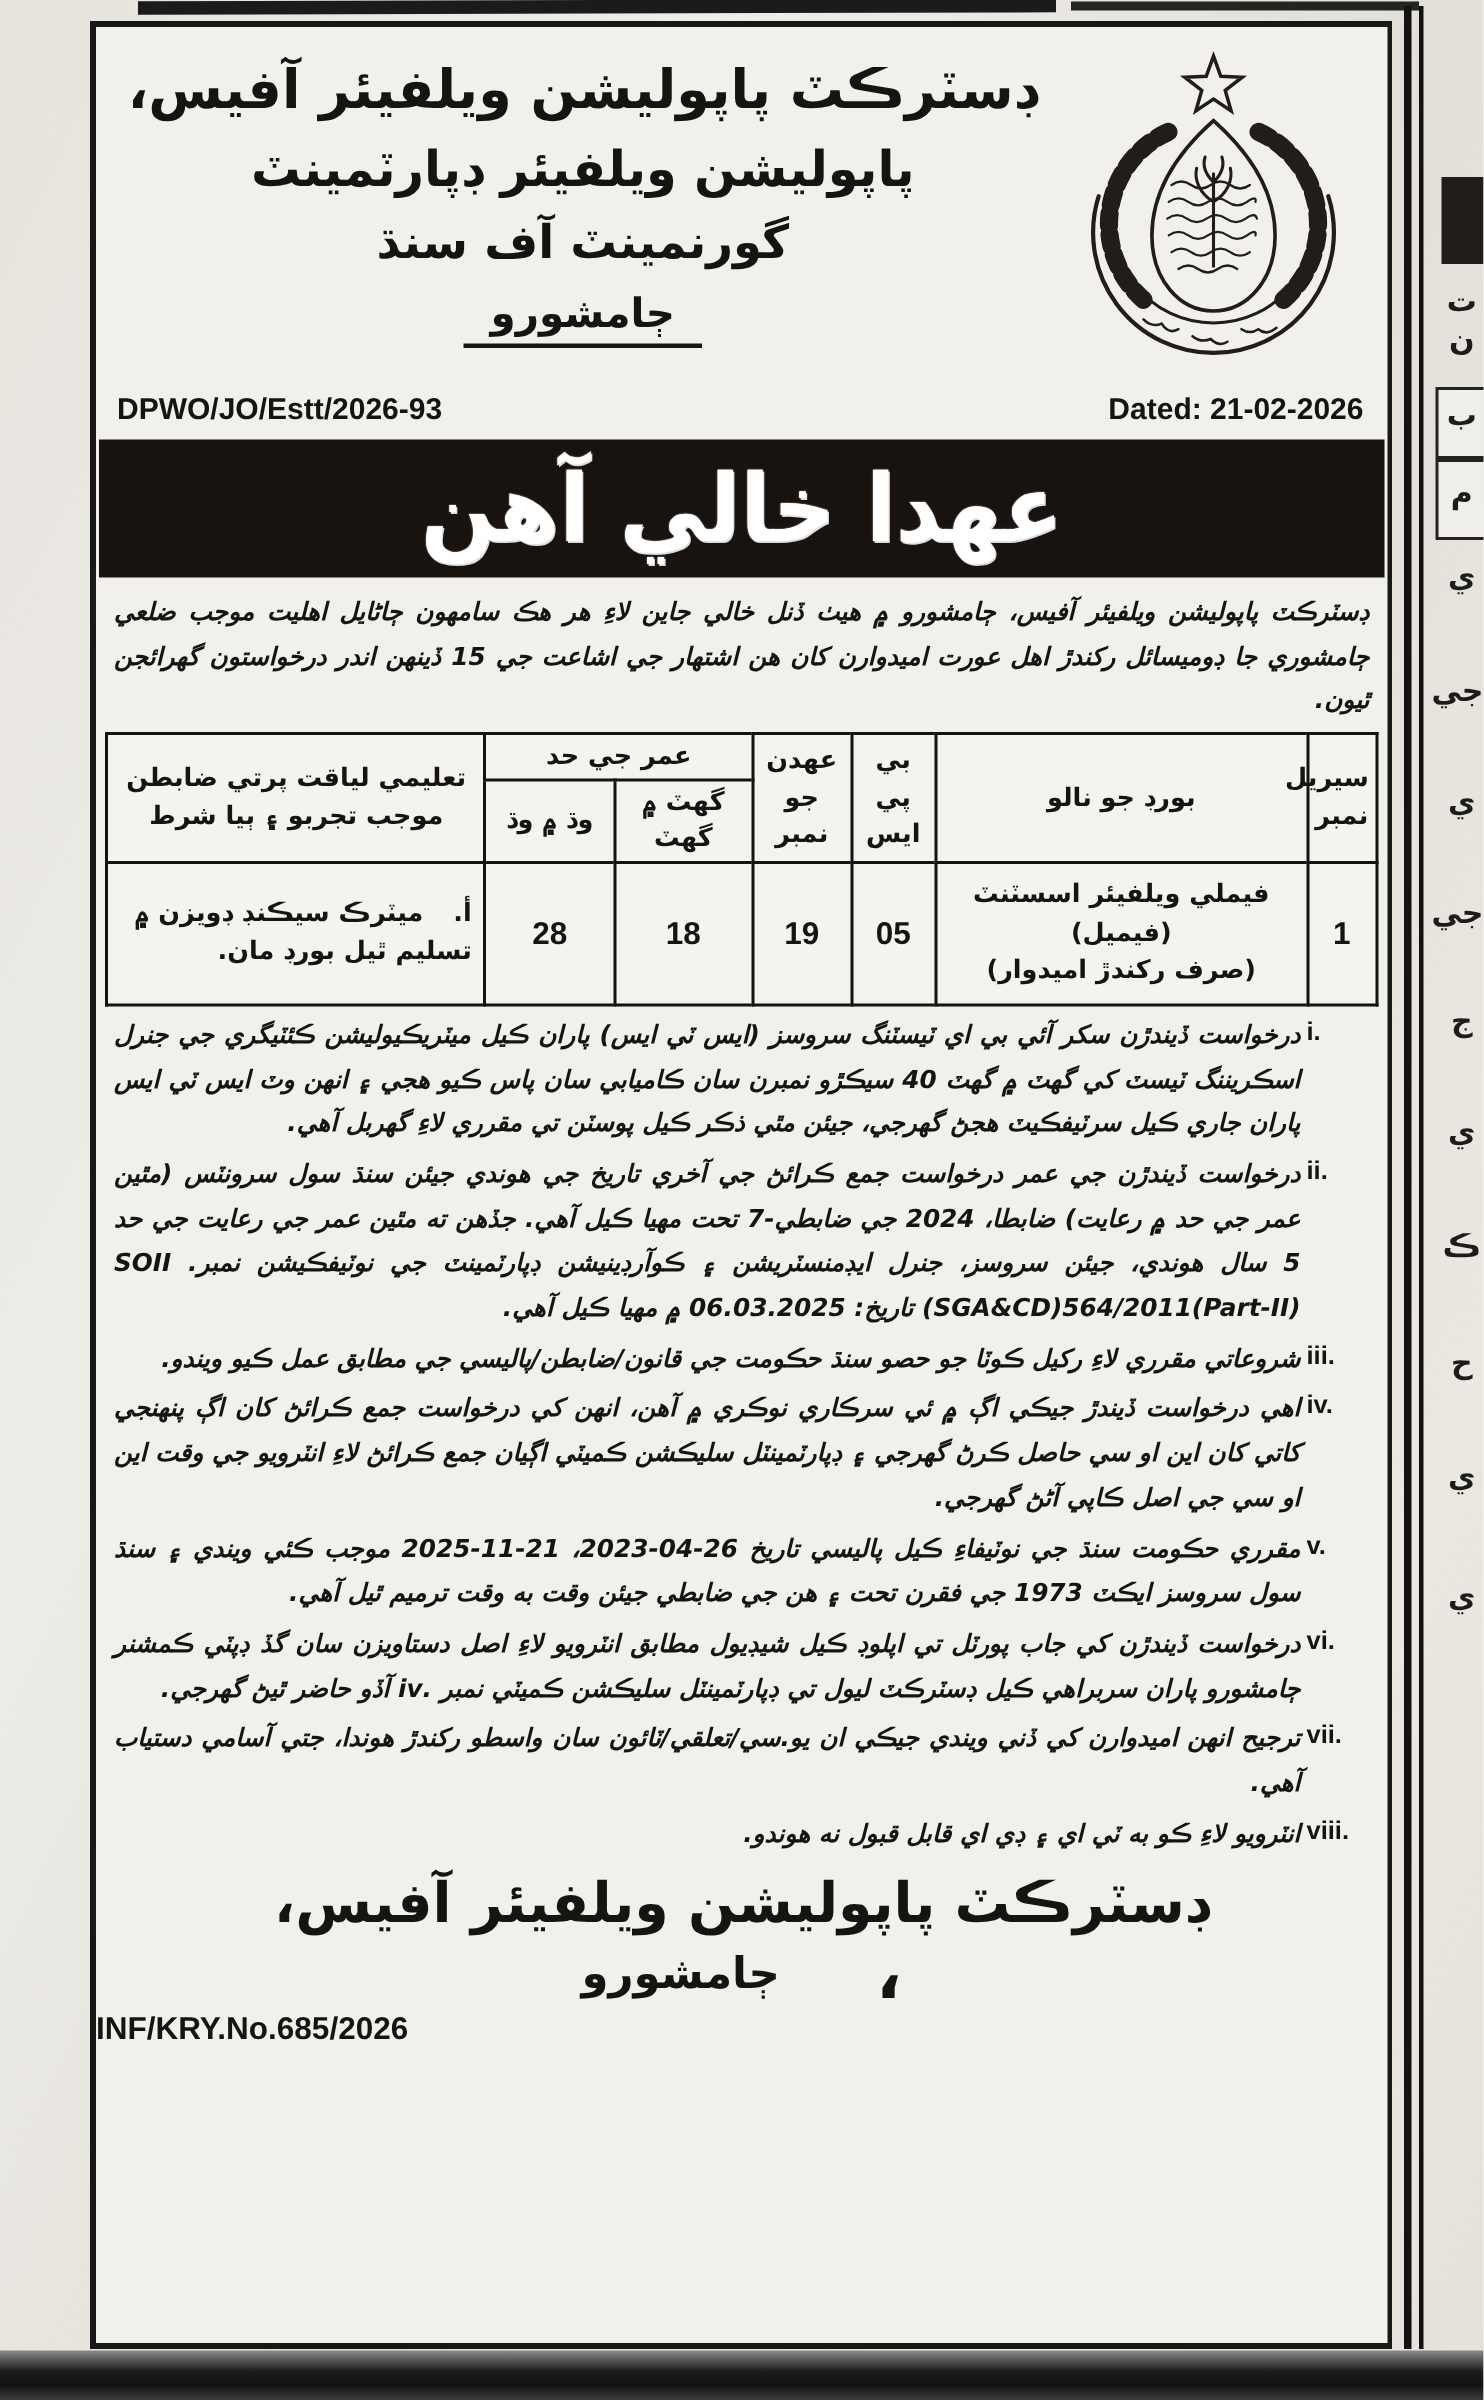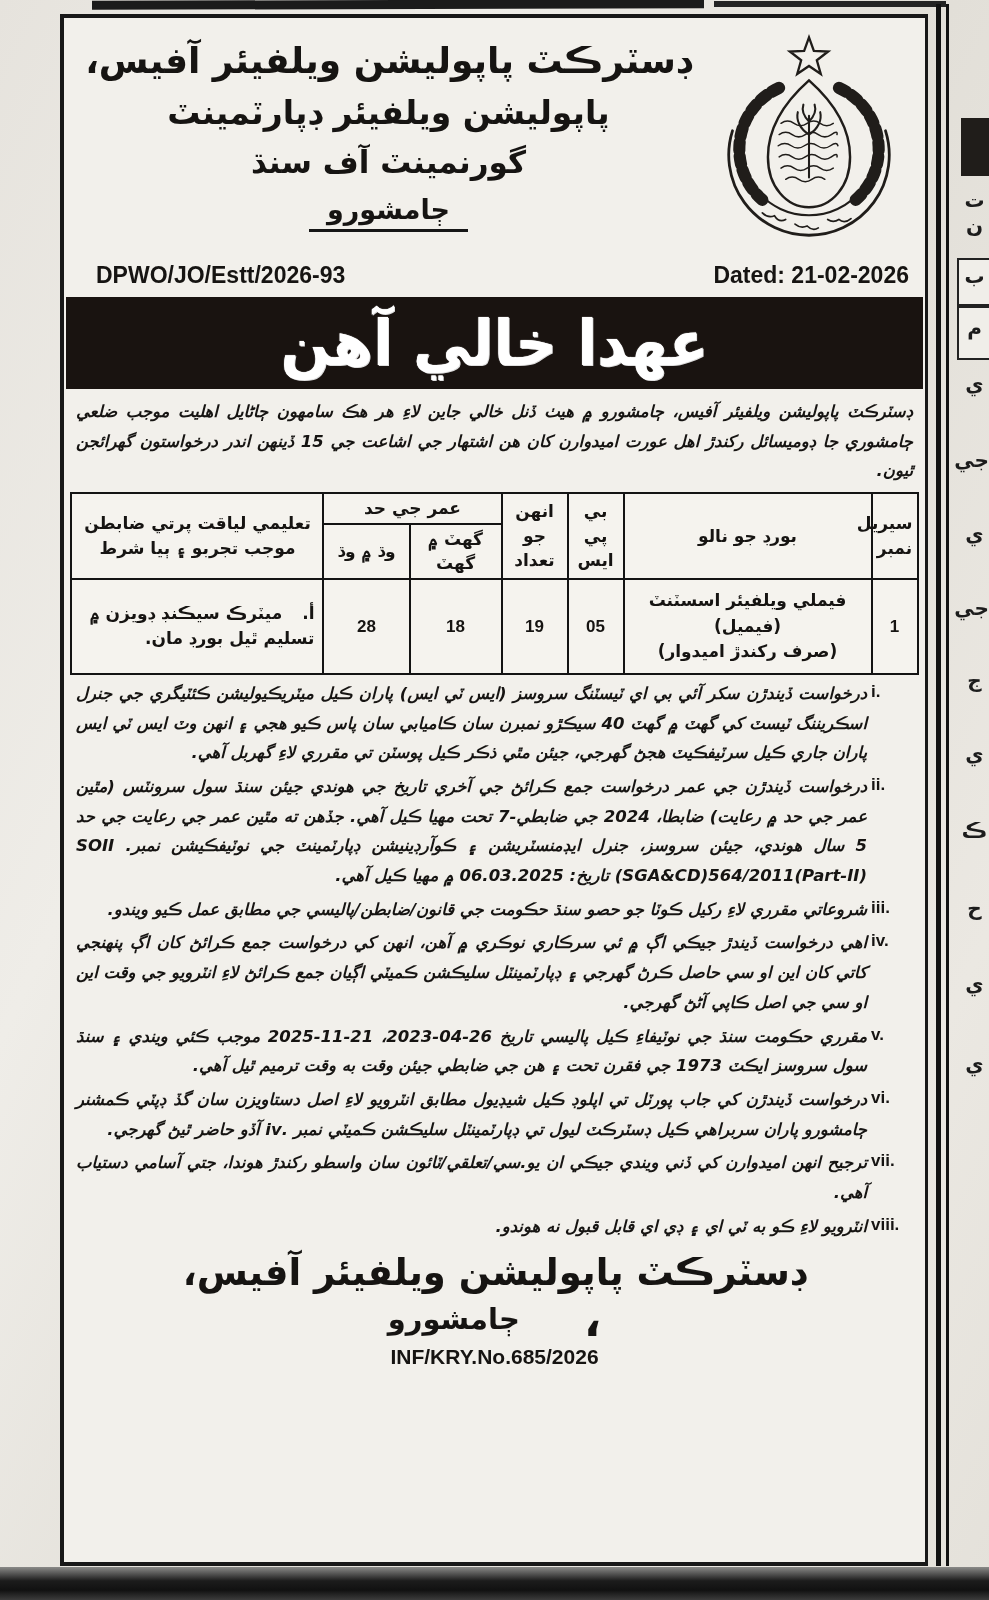--- a/index.html
+++ b/index.html
@@ -30,54 +30,54 @@
   
   .hdr{display:flex;align-items:flex-start;padding:12px 10px 0 10px;height:232px;}
   .hdr-text{flex:1;text-align:center;direction:rtl;padding-top:10px;}
   .h-line1{font-size:36px;font-weight:bold;letter-spacing:-1px;}
   .h-line2{font-size:33px;font-weight:bold;margin-top:12px;}
   .h-line3{font-size:31px;font-weight:bold;margin-top:12px;}
   .h-city{font-size:27px;font-weight:bold;margin-top:14px;display:inline-block;
     border-bottom:3px solid #161616;padding:0 18px 4px 18px;}
   .emblem-wrap{width:212px;height:224px;flex:0 0 auto;}
   .ref-row{display:flex;justify-content:space-between;align-items:flex-end;
-    padding:0 16px 2px 32px;font-family:"Liberation Sans",sans-serif;font-weight:bold;font-size:23px;}
+    padding:0 16px 2px 14px;font-family:"Liberation Sans",sans-serif;font-weight:bold;font-size:20px;}
 
   
   .banner{margin:6px 2px 0 2px;height:92px;background:#191310;display:flex;align-items:center;justify-content:center;}
   .banner-txt{color:#fff;font-size:58px;font-weight:bold;direction:rtl;
     text-shadow:0 0 1px #fff,1px 1px 0 #dcdcdc;transform:scaleY(1.08);}
 
   
   .ar{direction:rtl;text-align:justify;font-weight:bold;font-size:16.5px;line-height:1.8;font-style:italic;}
   .intro{margin:8px 12px 2px 12px;}
 
   
   table{direction:rtl;border-collapse:collapse;table-layout:fixed;width:846px;margin:6px auto 4px auto;background:#f5f3ee;}
   th,td{border:2.5px solid #131313;font-weight:bold;text-align:center;vertical-align:middle;padding:2px 4px;}
   th{font-size:17px;line-height:1.45;}
   td{font-size:17px;line-height:1.5;}
-  .num-cell{font-family:"Liberation Sans",sans-serif;font-size:17px;}
+  .num-cell{font-family:"Liberation Sans",sans-serif;font-size:21px;}
   .qual-cell{text-align:right;direction:rtl;padding:21px 8px;}
   .qual-mark{display:inline-block;margin-left:14px;}
 
   
   .portal{margin:6px 12px 4px 12px;}
   .cond{display:flex;direction:rtl;margin:2px 12px 4px 12px;gap:4px;}
   .cond-num{flex:0 0 42px;font-family:"Liberation Sans",sans-serif;font-weight:bold;font-size:17px;
     text-align:left;direction:ltr;padding-top:3px;}
   .cond-text{flex:1;}
 
   
   .sig{position:relative;text-align:center;direction:rtl;margin-top:10px;}
   .sig-line1{font-size:37px;font-weight:bold;letter-spacing:-1px;}
   .sig-row2{display:flex;justify-content:center;align-items:flex-start;gap:64px;margin-top:8px;}
   .sig-mark{font-size:46px;font-weight:bold;line-height:.8;}
   .sig-city{font-size:29px;font-weight:bold;}
-  .inf-no{text-align:center;padding:6px 0 2px 0;font-family:"Liberation Sans",sans-serif;font-weight:bold;font-size:21px;}
+  .inf-no{text-align:left;padding:6px 0 2px 0;font-family:"Liberation Sans",sans-serif;font-weight:bold;font-size:21px;}
 </style>
 </head>
 <body>
 
 <div class="top-strip-a"></div>
 <div class="top-strip-b"></div>
 <div class="bottom-band"></div>
 
 <div class="sep-line-a"></div>
 <div class="sep-line-b"></div>
@@ -168,21 +168,21 @@
       <col style="width:66px">
         <col style="width:92px">
         <col style="width:86px">
         <col style="width:252px">
     </colgroup>
     <tbody>
         <tr>
       <th rowspan="2">سيريل نمبر</th>
       <th rowspan="2">بورڊ جو نالو</th>
       <th rowspan="2">بي پي ايس</th>
-      <th rowspan="2">انهن جو تعداد</th>
+      <th rowspan="2">عهدن جو نمبر</th>
       <th colspan="2">عمر جي حد</th>
       <th rowspan="2">تعليمي لياقت پرتي ضابطن موجب تجربو ۽ ٻيا شرط</th>
     </tr>
     <tr>
       <th>گهٽ ۾ گهٽ</th>
       <th>وڌ ۾ وڌ</th>
     </tr>
     <tr style="height:76px;">
       <td class="num-cell">1</td>
       <td>

